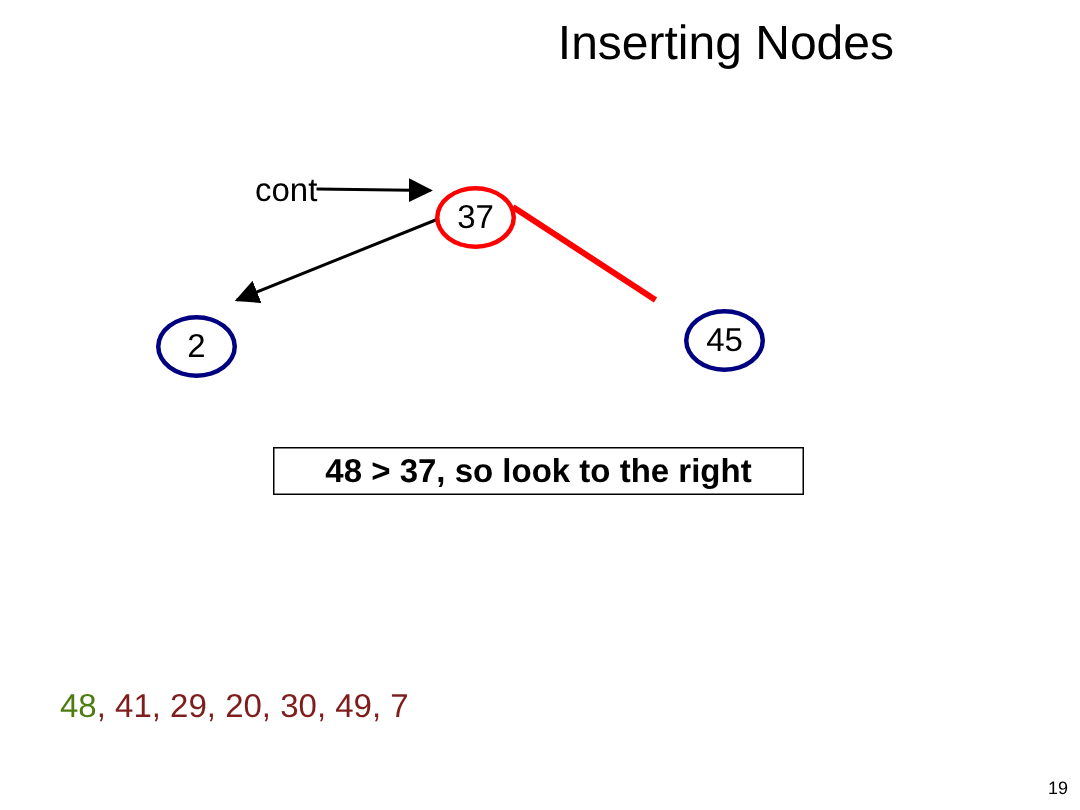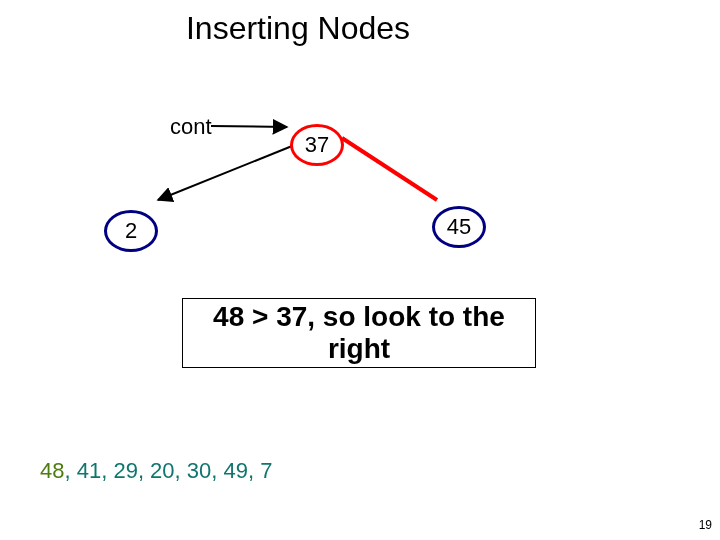--- a/index.html
+++ b/index.html
@@ -12,21 +12,21 @@
     color: #000;
     position: relative;
     overflow: hidden;
   }
 
   .title {
     position: absolute;
     top: 10px;
     left: 0;
     width: 596px;
-    text-align: center;
+    text-align: right;
     font-size: 32px;
     line-height: 1.15;
     font-weight: 400;
   }
 
   .root-label {
     position: absolute;
     top: 114px;
     left: 170px;
     font-size: 22px;
@@ -54,49 +54,49 @@
   }
   .node-2 {
     top: 194px;
     left: 104px;
     width: 54px;
     height: 42px;
     border-color: #000080; 
   }
   .node-45 {
     top: 190px;
-    left: 432px;
+    left: 456px;
     width: 54px;
     height: 42px;
     border-color: #000080;
   }
 
   .msg-box {
     position: absolute;
     top: 298px;
     left: 182px;
     width: 340px;
     padding: 2px 6px;
     border: 1px solid #000;
-    font-size: 28px;
+    font-size: 22px;
     font-weight: bold;
     text-align: center;
   }
 
   .insert-seq {
     position: absolute;
     top: 458px;
     left: 40px;
     font-size: 22px;
   }
   .insert-seq .current {
     color: #4d7c0f;
   }
   .insert-seq .rest {
-    color: #0f766e;
+    color: #7f1d1d;
   }
 
   .page-num {
     position: absolute;
     bottom: 8px;
     right: 8px;
     font-size: 12px;
   }
 
   

